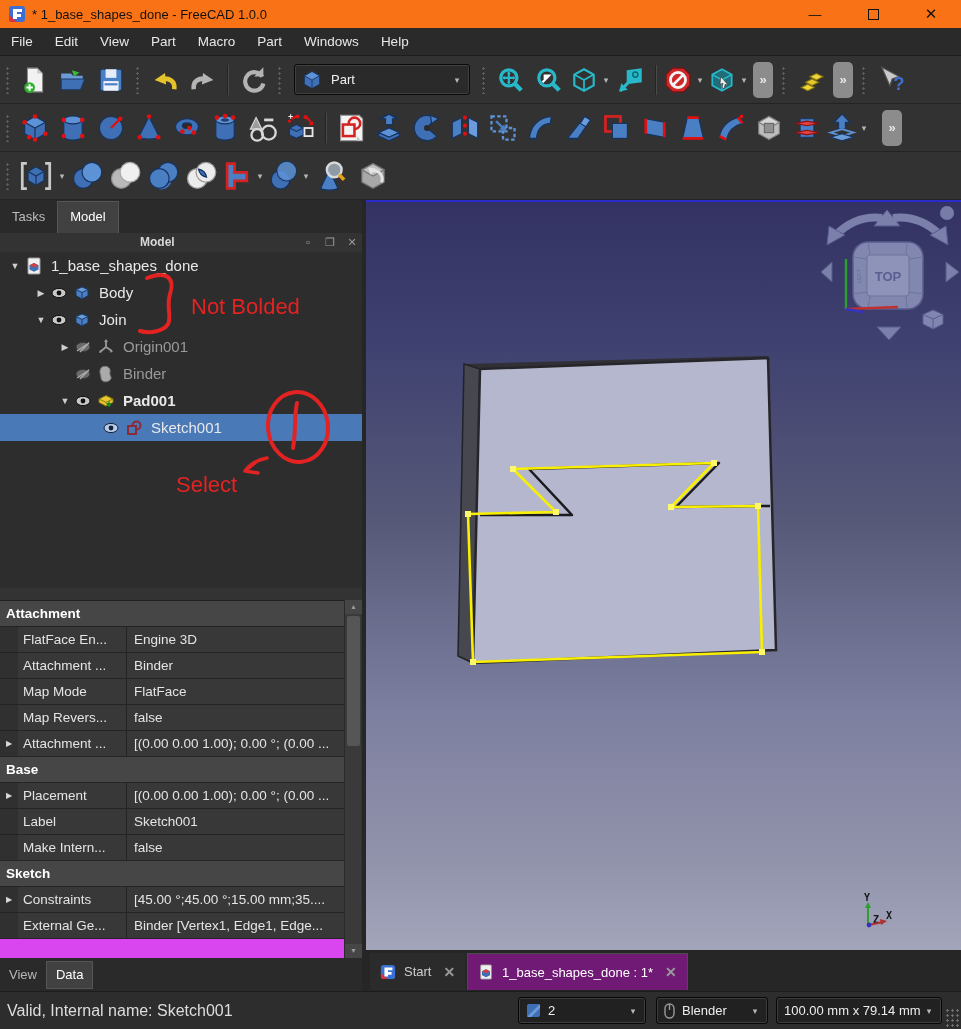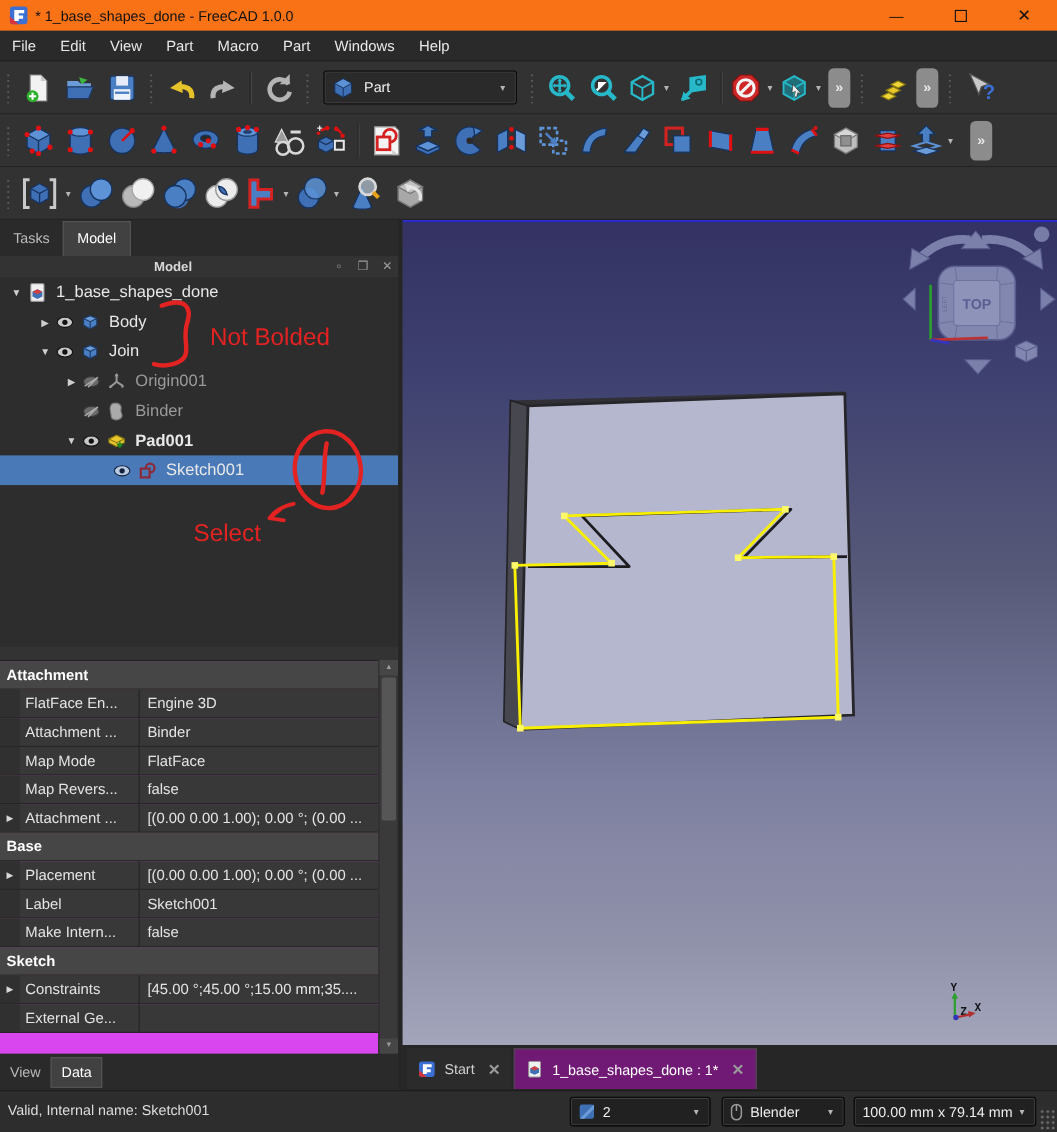--- a/index.html
+++ b/index.html
@@ -58,21 +58,21 @@
   
   .viewport{position:absolute;left:366px;top:200px;width:595px;height:750px;border-top:2px solid #2b2bca;
     background:linear-gradient(to bottom,#333263 0%,#3e4070 18%,#565878 42%,#7d7fa0 68%,#9193ab 88%,#a3a5bb 100%)}
   
   .mditabs{position:absolute;left:366px;top:950px;width:595px;height:41px;background:#262626}
   .mtab{position:absolute;top:3px;height:37px;display:flex;align-items:center;background:#2b2b2b;color:#cfcfcf;font-size:13px;padding:0 10px}
   .mtab.active{background:#701a75;color:#fff;border:1px solid #4c4c4c;border-bottom:none}
   .mtab .x{margin-left:12px;color:#9a9a9a;font-weight:bold;font-size:14px}
   
   .statusbar{position:absolute;left:0;top:991px;width:961px;height:38px;background:#2d2d2d;border-top:1px solid #1c1c1c}
-  .smsg{position:absolute;left:7px;top:10px;font-size:13px;color:#dddddd}
+  .smsg{position:absolute;left:7px;top:10px;font-size:16px;color:#dddddd}
   .scombo{position:absolute;top:997px;height:27px;background:#212121;border:1px solid #060606;border-radius:3px;display:flex;align-items:center;color:#ededed;font-size:13px;box-shadow:inset 0 0 0 1px #3d3d3d}
   .scombo .lbl{margin-left:7px}
   .scombo .caret{margin-left:auto;margin-right:6px}
   .grip{position:absolute;left:944px;top:1007px;width:16px;height:20px;
         background-image:radial-gradient(#6e6e6e 1.2px,transparent 1.4px);background-size:5px 5px;background-position:1px 1px}
 </style>
 </head>
 <body>
 
 <div class="titlebar">
@@ -678,20 +678,21 @@
     </div>
   <div class="pgroup">Sketch</div>
   <div class="prow">
       <span class="pgut">▶</span>
       <span class="plabel">Constraints</span>
       <span class="pvalue">[45.00 °;45.00 °;15.00 mm;35....</span>
     </div>
   <div class="prow">
       <span class="pgut"></span>
       <span class="plabel">External Ge...</span>
+      <span class="pvalue">Binder [Vertex1, Edge1, Edge...</span>
     </div>
 </div>
 <div class="vscroll">
   <span class="sarrow" style="top:0">▲</span>
   <span class="sthumb"></span>
   <span class="sarrow" style="top:344px">▼</span>
 </div>
 
 <div class="bottomtabs">
   <span class="btab">View</span>

